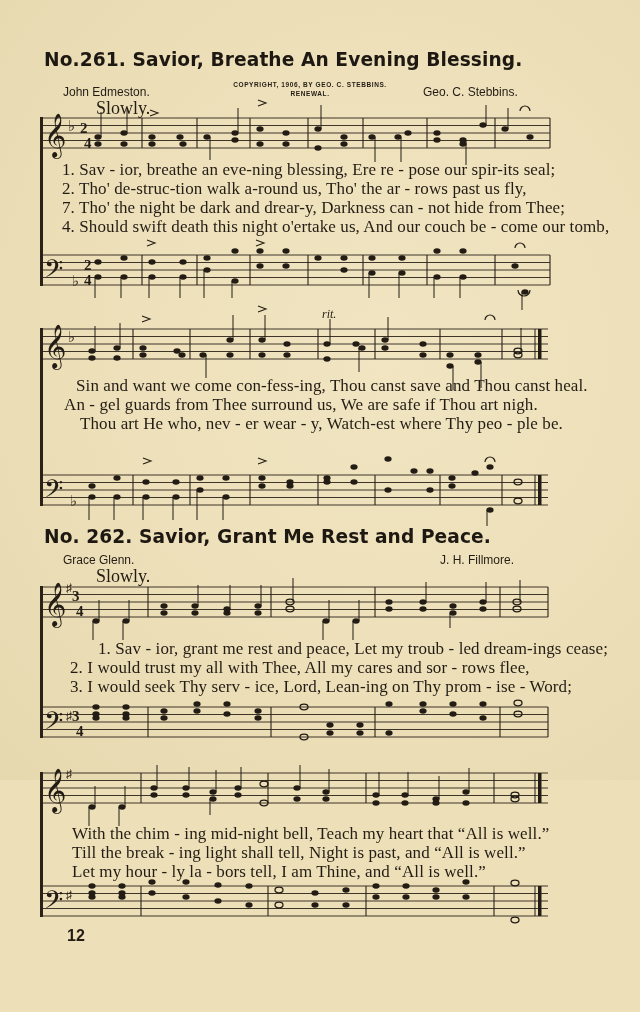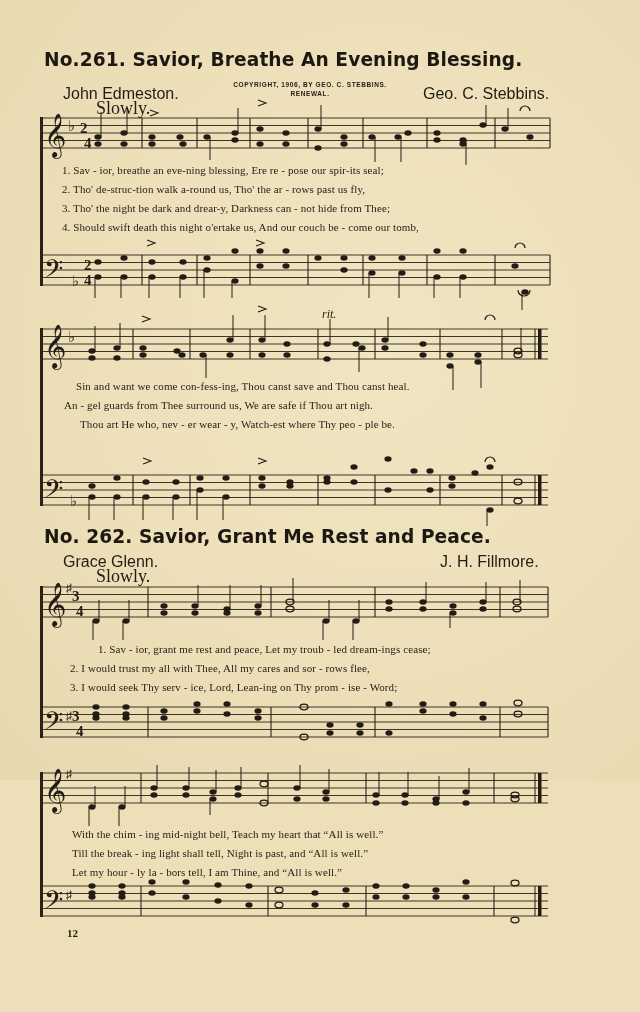--- a/index.html
+++ b/index.html
@@ -11,25 +11,25 @@
     color: #231c14;
   }
   .page { position: absolute; left: 0; top: 0; width: 640px; height: 780px;
     background: radial-gradient(ellipse at 60% 45%, #f1e5c2 0%, #ecdfb8 60%, #e6d8ae 100%); }
   .abs { position: absolute; }
   .hymn-title {
     font-family: "DejaVu Sans", sans-serif; font-weight: bold;
     font-size: 20px; letter-spacing: 0.1px; color: #1e1812; white-space: nowrap;
     transform: scaleX(0.93); transform-origin: left center;
   }
-  .credit { font-family: "Liberation Sans", sans-serif; font-size: 16px; color: #231c14; white-space: nowrap; }
+  .credit { font-family: "Liberation Sans", sans-serif; font-size: 12px; color: #231c14; white-space: nowrap; }
   .copyright { font-family: "Liberation Sans", sans-serif; font-size: 6.5px; font-weight: bold; letter-spacing: 0.6px; text-align: center; line-height: 9px; }
   .tempo { font-family: "Liberation Serif", serif; font-size: 18px; }
-  .lyric-line { font-family: "Liberation Serif", serif; font-size: 11px; white-space: nowrap; line-height: 18px; letter-spacing: 0.1px; }
-  .page-number { font-family: Liberation Serif, serif; font-size: 11px; font-weight: bold; }
+  .lyric-line { font-family: "Liberation Serif", serif; font-size: 17px; white-space: nowrap; line-height: 18px; letter-spacing: 0.1px; }
+  .page-number { font-family: Liberation Sans, sans-serif; font-size: 16px; font-weight: bold; }
   svg.staffsys { position: absolute; left: 0; top: 0; overflow: visible; }
 </style>
 </head>
 <body>
 
 <div class="page">
 
   <div class="abs hymn-title" style="left:44px; top:47px;">
     <span>No.261.</span>
     <span>Savior, Breathe An Evening Blessing.</span>
@@ -188,21 +188,21 @@
     <g fill="none" stroke="#231c14" stroke-width="1.2">
       <path d="M520,111 a5,5 0 0 1 10,0"></path>
         <path d="M518,290 a6,6 0 0 0 12,0"></path>
       <path d="M515,248 a5,5 0 0 1 10,0"></path>
         <path d="M142,165 a5,5 0 0 0 10,0" opacity="0"></path>
     </g>
   </svg>
 
   <div class="lyric-line abs" style="left:62px; top:161px;">1. Sav - ior, breathe an eve-ning blessing, Ere  re - pose  our  spir-its   seal;</div>
   <div class="lyric-line abs" style="left:62px; top:180px;">2. Tho'  de-struc-tion walk a-round us,  Tho' the  ar  - rows past  us   fly,</div>
-  <div class="lyric-line abs" style="left:62px; top:199px;">3. Tho'  the night be dark and drear-y,  Darkness can - not  hide from  Thee;</div>
+  <div class="lyric-line abs" style="left:62px; top:199px;">7. Tho'  the night be dark and drear-y,  Darkness can - not  hide from  Thee;</div>
   <div class="lyric-line abs" style="left:62px; top:218px;">4. Should swift death this night o'ertake us, And our couch be - come our   tomb,</div>
 
   <svg class="staffsys" width="640" height="1012">
     <g stroke="#2a2119" stroke-width="0.9">
       <line x1="42" y1="329" x2="548" y2="329"></line>
         <line x1="42" y1="336.5" x2="548" y2="336.5"></line>
       <line x1="42" y1="344" x2="548" y2="344"></line>
         <line x1="42" y1="351.5" x2="548" y2="351.5"></line>
       <line x1="42" y1="359" x2="548" y2="359"></line>
       <line x1="42" y1="475" x2="548" y2="475"></line>

